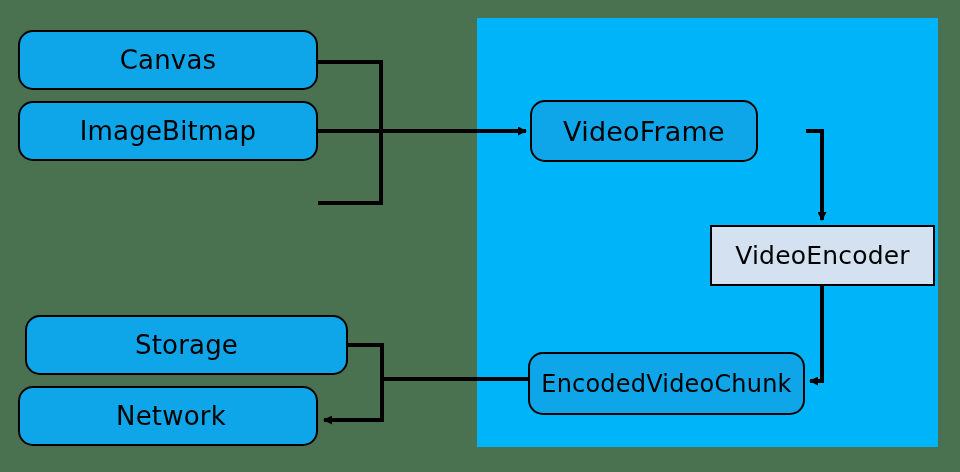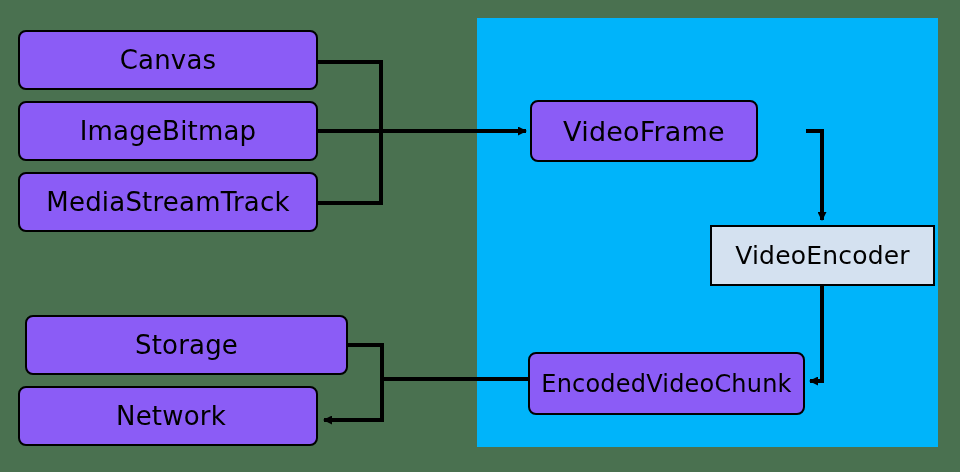--- a/index.html
+++ b/index.html
@@ -30,23 +30,23 @@
     position: absolute;
     left: 0;
     top: 0;
     width: 960px;
     height: 472px;
     pointer-events: none;
   }
   .node {
     position: absolute;
     box-sizing: border-box;
-    background: #8b5cf6;
+    background: #0ea5e9;
     border: 2px solid #000000;
-    border-radius: 8px;
+    border-radius: 15px;
     display: flex;
     align-items: center;
     justify-content: center;
     color: #000000;
     font-size: 26px;
     font-weight: 400;
     letter-spacing: 0.2px;
     white-space: nowrap;
   }
   .node.square {
@@ -104,23 +104,20 @@
   </svg>
 
   <div class="node n-canvas">
     <span>Canvas</span>
   </div>
 
   <div class="node n-bitmap">
     <span>ImageBitmap</span>
   </div>
 
-  <div class="node n-mst">
-    <span>MediaStreamTrack</span>
-  </div>
 
   <div class="node n-storage">
     <span>Storage</span>
   </div>
 
   <div class="node n-network">
     <span>Network</span>
   </div>
 
   <div class="node n-frame">

